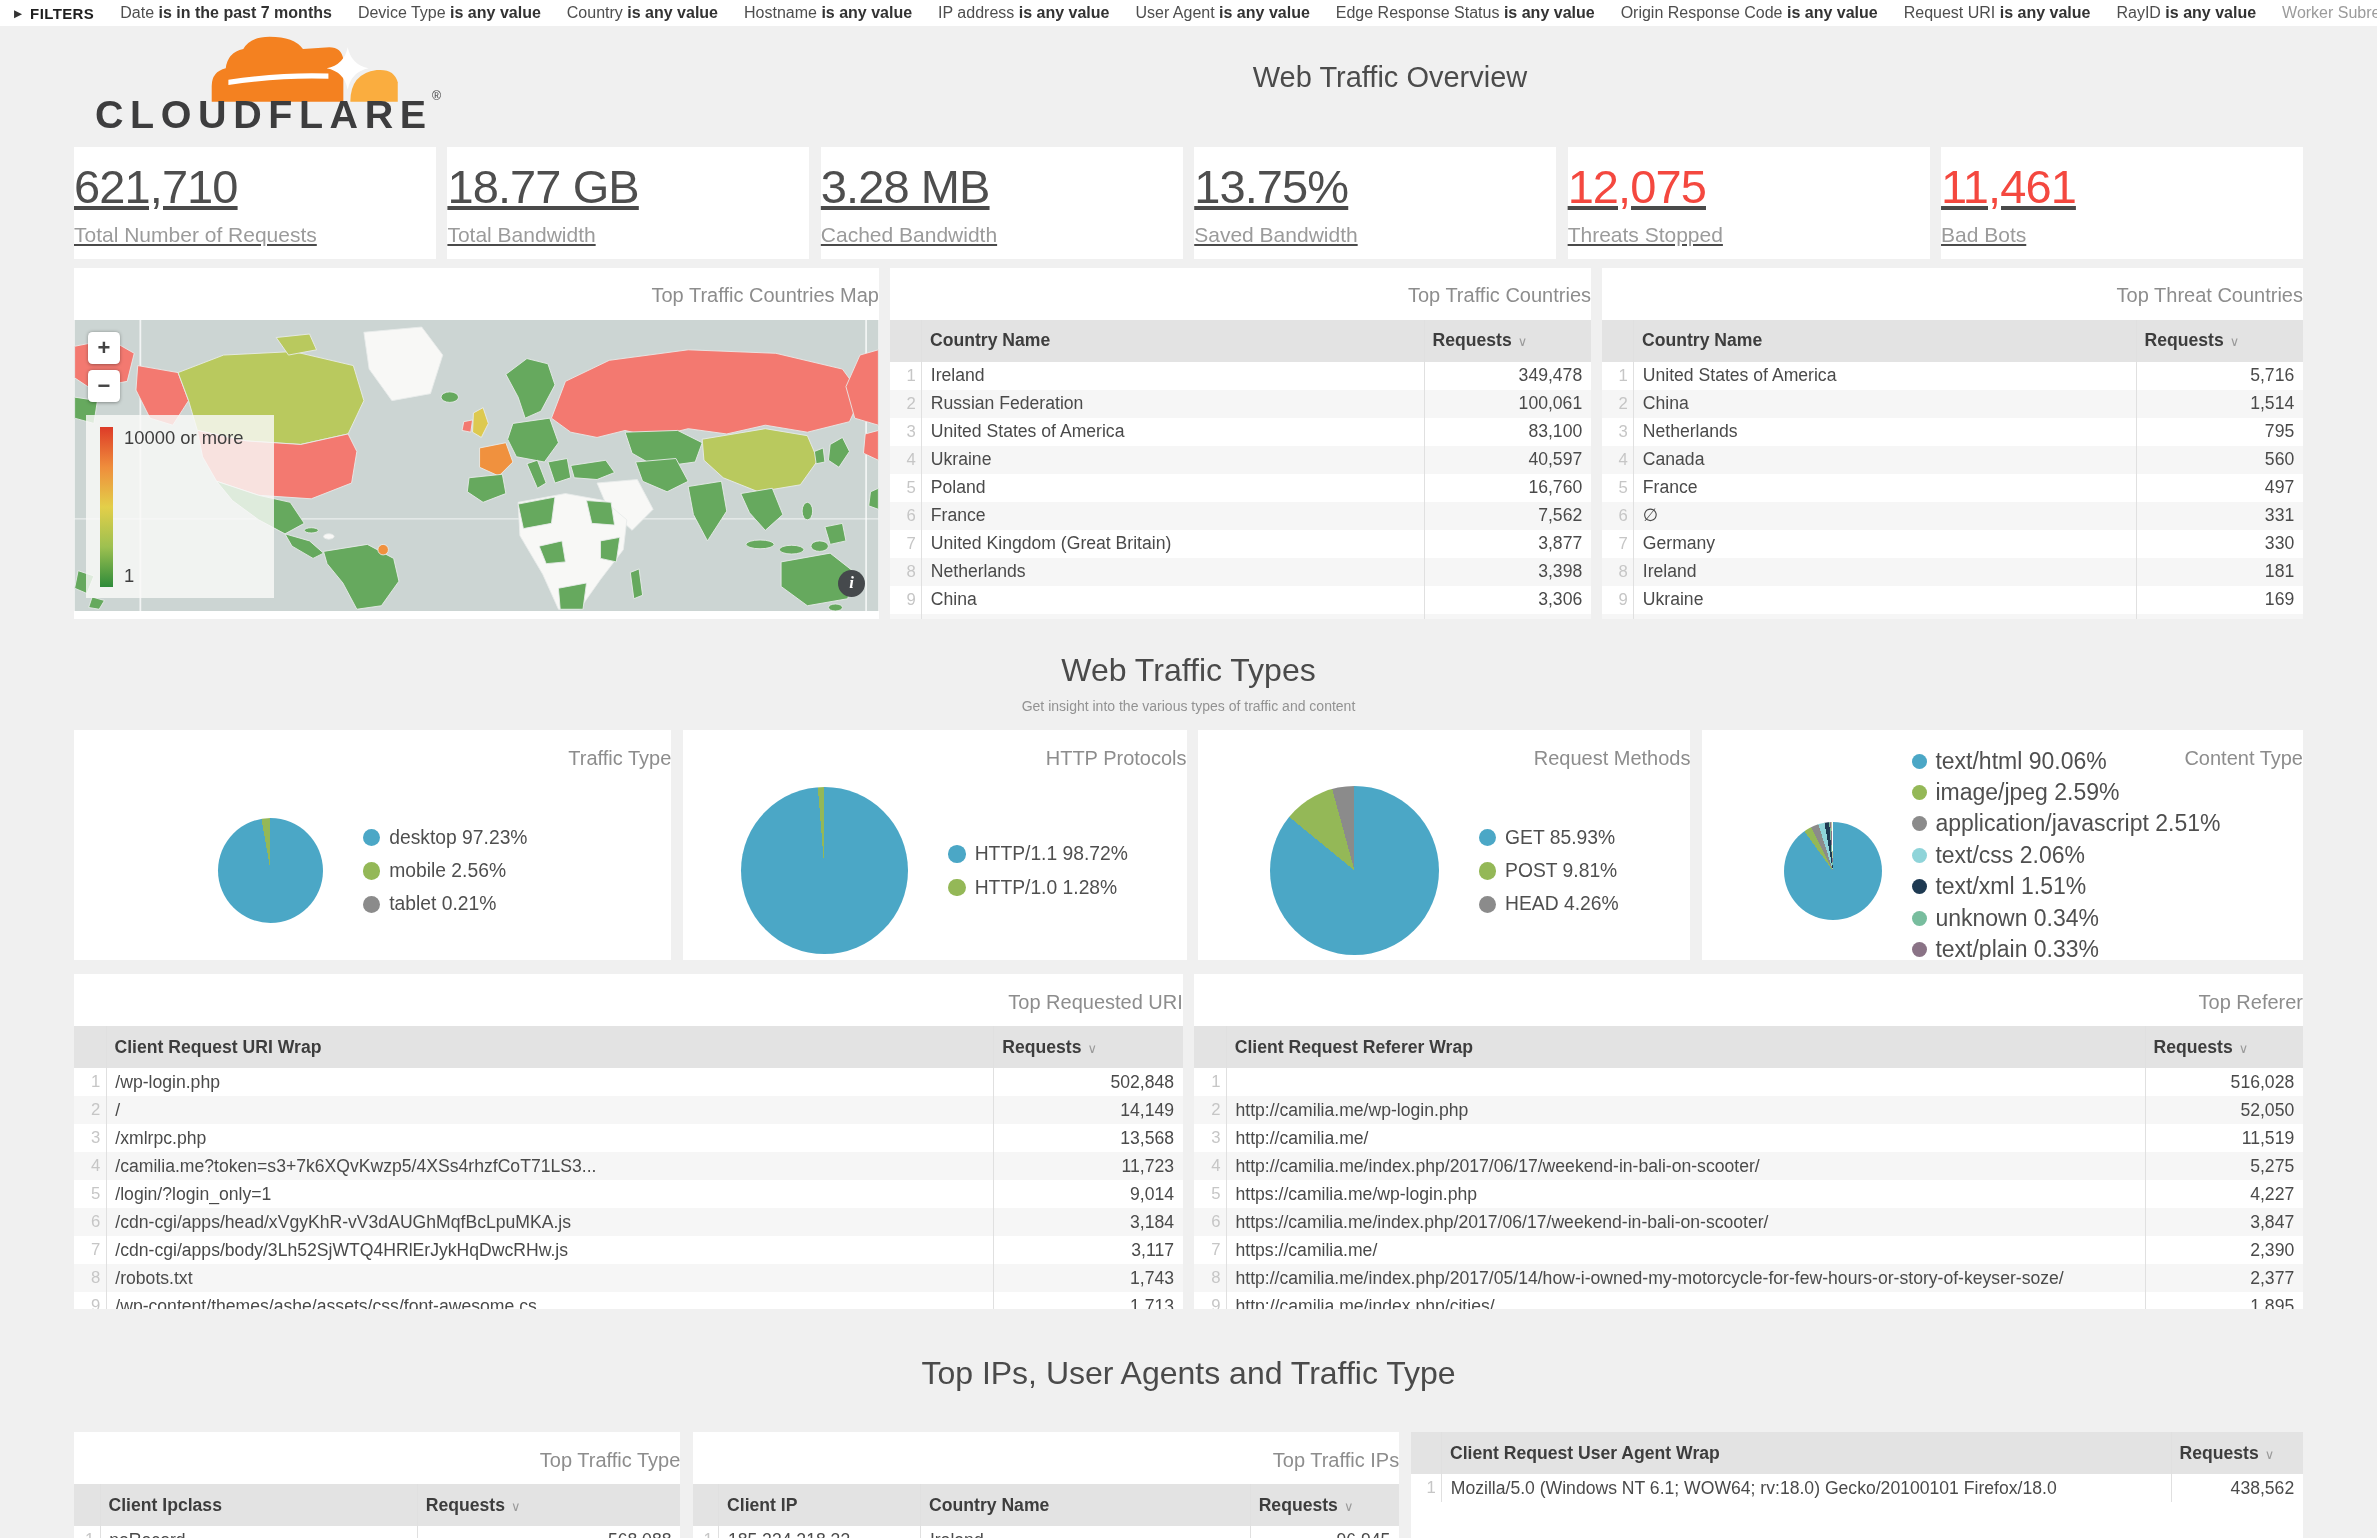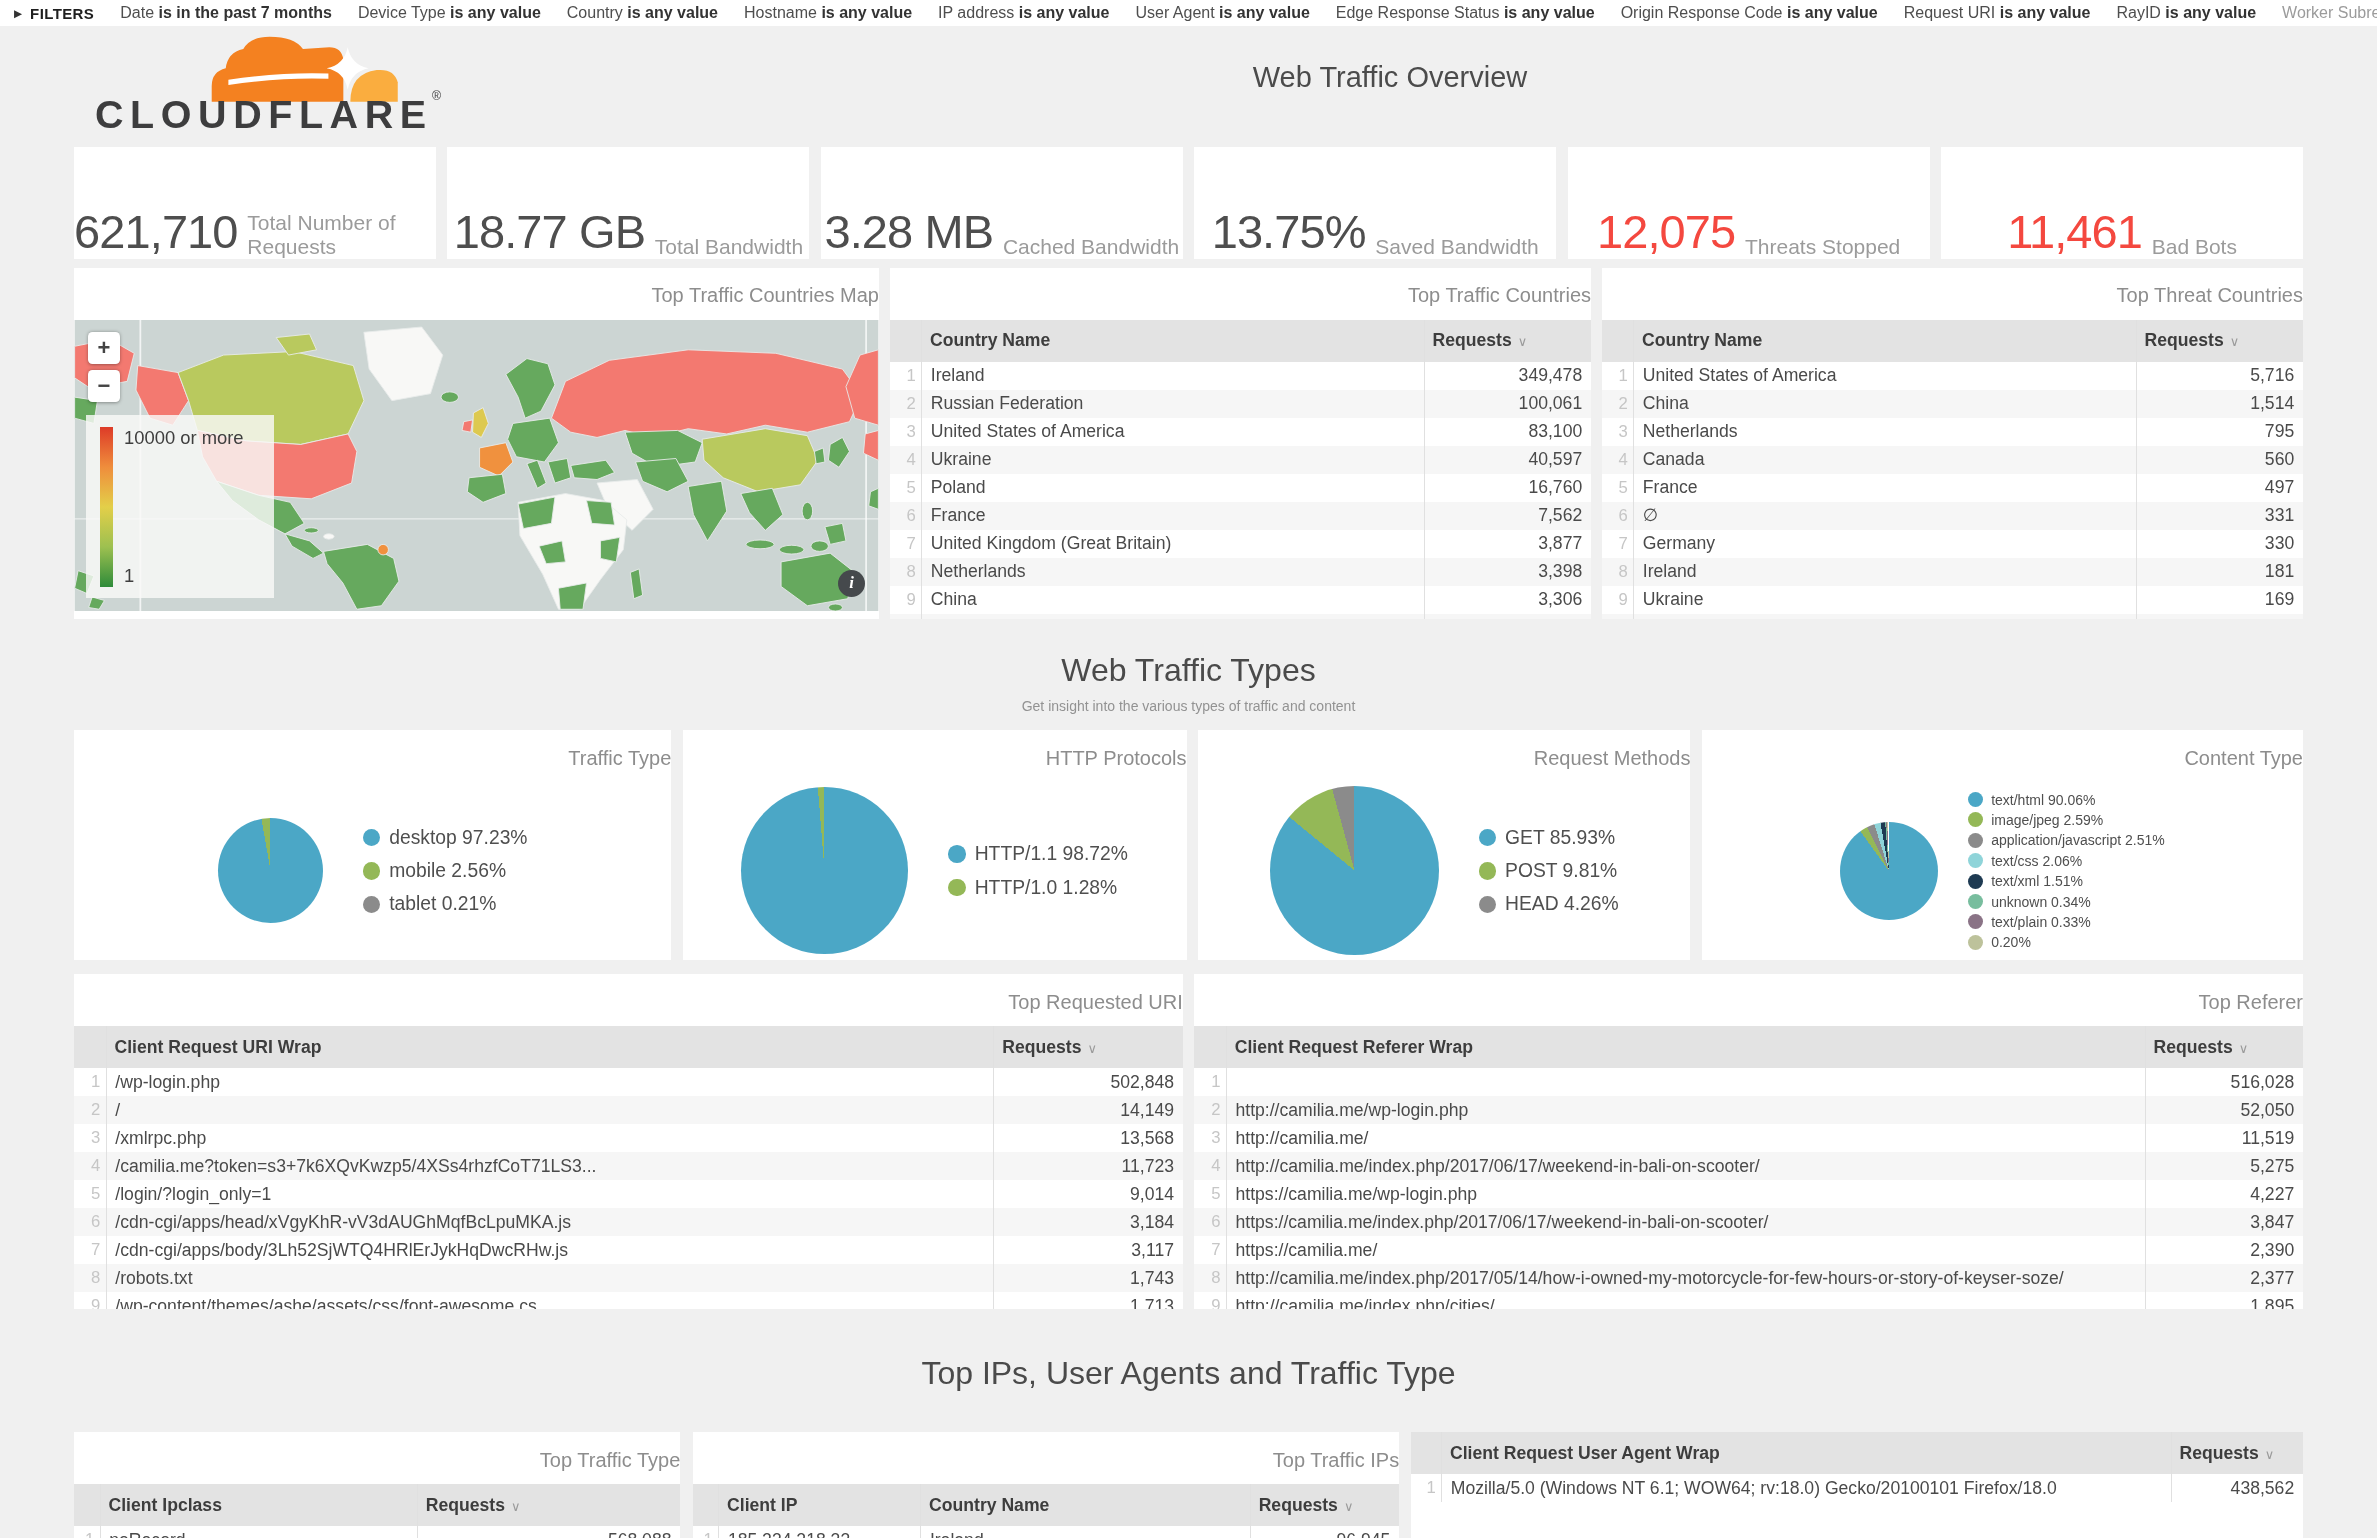--- a/index.html
+++ b/index.html
@@ -19,22 +19,22 @@
   .content { padding:0 74px; }
 
   
   .hdr { position:relative; height:121px; }
   .logo { position:absolute; left:21px; top:7px;text-align:center; }
   .page-title { position:absolute; left:1316px; transform:translateX(-50%); top:35px;
     font-size:29px; color:#4b4b4b; }
 
   
   .kpi-row { display:flex; gap:11.4px; height:112px; }
-  .kpi { flex:1; background:#fff; display:flex; flex-direction:row; align-items:flex-end;
-    justify-content:center; gap:9.7px; }
+  .kpi { flex:1; background:#fff; display:flex; flex-direction:column; align-items:flex-start;
+    justify-content:center; gap:9.7px;text-decoration:underline; }
   .kpi-value { font-size:47px; color:#4e4e4e; letter-spacing:-0.9px; }
   .kpi.red .kpi-value { color:#f4483f; }
   .kpi-label { font-size:21px; color:#9b9b9b; }
 
   
   .card { background:#fff; overflow:hidden; }
   .panel-title { text-align:right; font-size:20px; color:#8d8d8d; padding:12.3px 0 9.7px;
     line-height:30px; font-weight:400; }
   .row2 { display:flex; gap:10.5px; margin-top:8.8px; height:351px; }
   .map-panel { width:805px; position:relative; }
@@ -77,21 +77,21 @@
   .pies-row { display:flex; gap:11.4px; margin-top:16px; height:230px; }
   .pie-card.w1 { width:26.8%; } .pie-card.w2 { width:22.6%; } .pie-card.w3 { width:22.1%; }
   .pie-card.w4 { flex:1; }
   .pie-body { display:flex; align-items:center; justify-content:center; gap:40px;
     height:calc(100% - 53px); }
   .pie { border-radius:50%; flex:none; }
   .legend { display:flex; flex-direction:column; gap:11.4px; }
   .leg-item { display:flex; align-items:center; gap:8.8px; font-size:19.3px; color:#4f4f4f; }
   .dot { width:17.6px; height:17.6px; border-radius:50%; flex:none; }
   .legend.small { gap:4.4px; }
-  .legend.small .leg-item { font-size:14px; gap:8px; }
+  .legend.small .leg-item { font-size:23px; gap:8px; }
   .legend.small .dot { width:15px; height:15px; }
 
   
   .row3 { display:flex; gap:11.4px; margin-top:14px; height:335px; }
   .row3 .card { flex:1; }
 
   
   .row4 { display:flex; gap:12.3px; margin-top:40px; height:184px; }
   .bw1 { width:27.2%; } .bw2 { width:31.7%; } .bw3 { flex:1; }
 </style>

